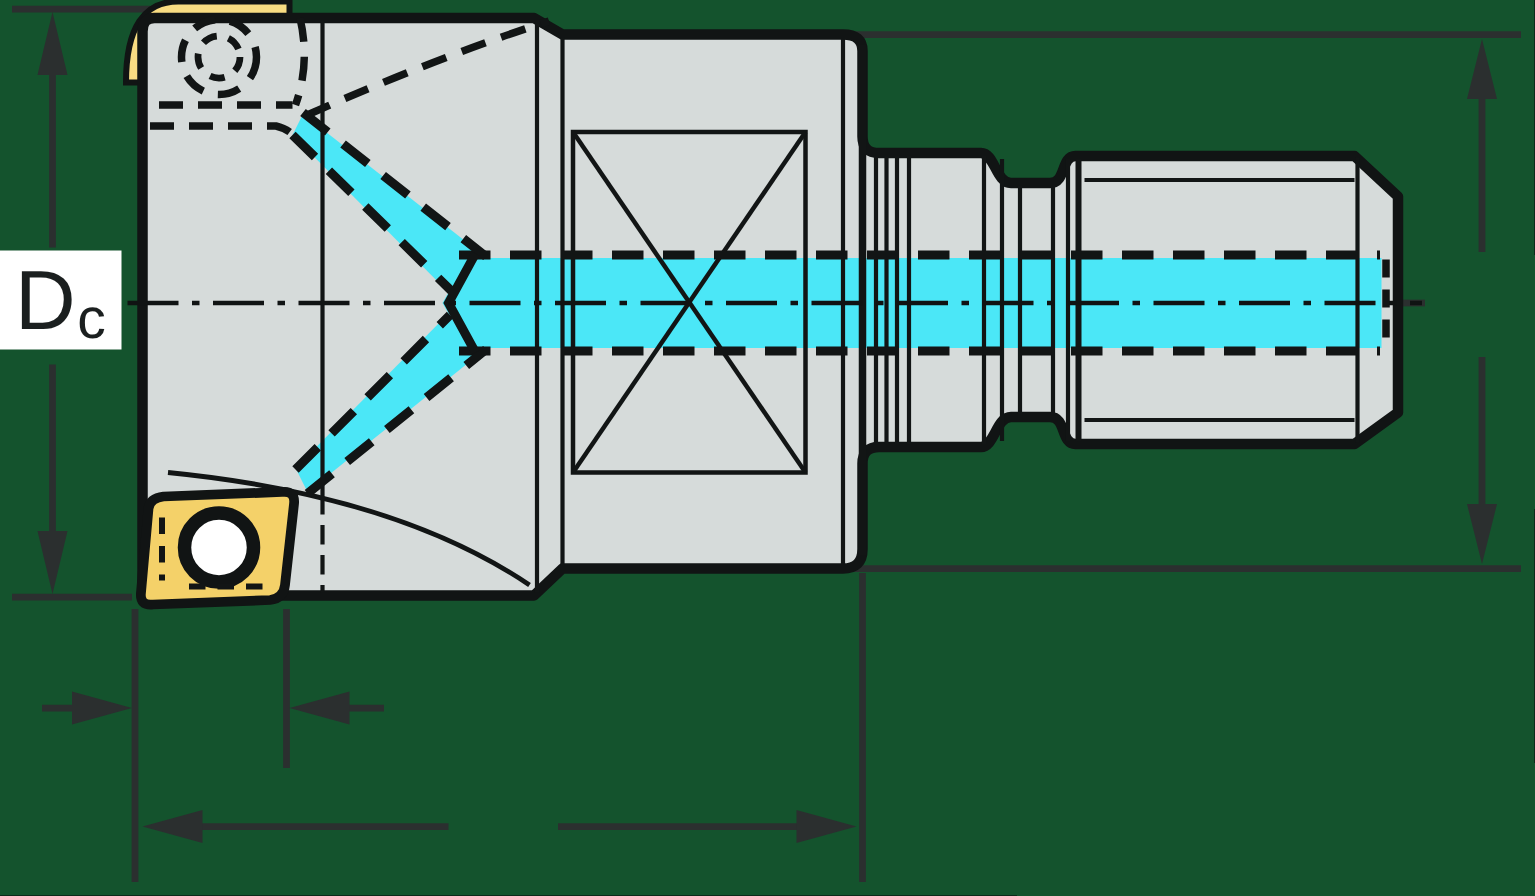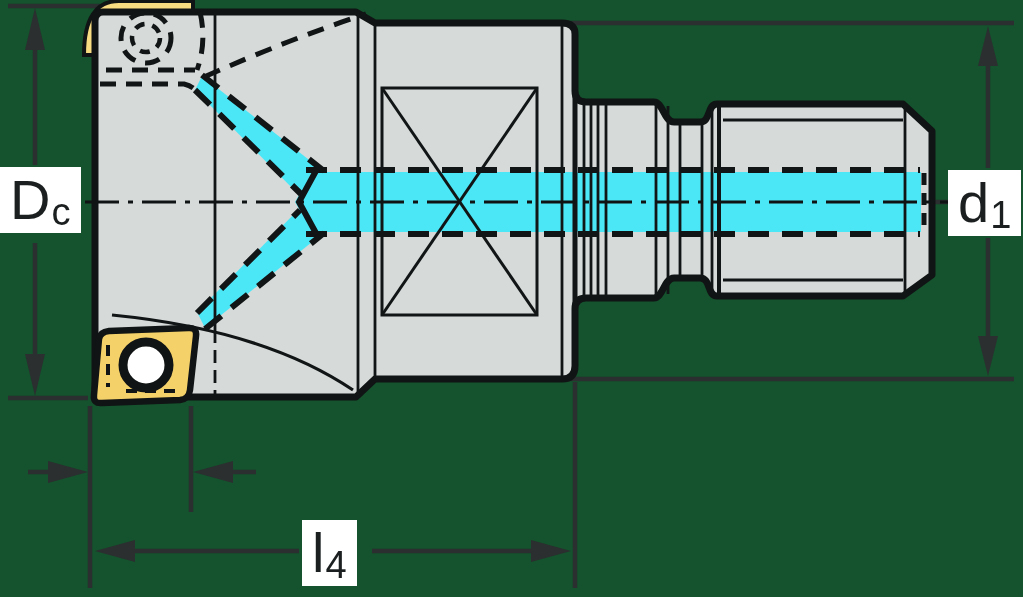--- a/index.html
+++ b/index.html
@@ -128,18 +128,16 @@
     <path d="M109,331 L188,328 Q197,327 196,336 L190,390 Q189,399 180,400
              L102,403 Q93,404 94,395 L99,339 Q100,332 109,331 Z" stroke="#111414" stroke-width="6.5" stroke-linejoin="round" fill="#f4d169"></path>
     <circle cx="146" cy="365" r="23" stroke="#111414" stroke-width="9" fill="#ffffff"></circle>
     <path d="M108,345 V387" stroke="#121515" stroke-width="4" fill="none" stroke-dasharray="11 8"></path>
     <path d="M126,391 H175" stroke="#121515" stroke-width="4" fill="none" stroke-dasharray="11 8"></path>
   </g>
 </svg>
 
 <div class="dim-label" style="left:0px;top:167px"><span class="main">D</span><span class="sub">c</span></div>
 
-<div class="dim-label" style="left:948px;top:170px"><span class="main">d</span><span class="sub">1</span></div>
 
 
-<div class="dim-label" style="left:302px;top:520px"><span class="main">l</span><span class="sub">4</span></div>
 
 </div>
 
 </body></html>

